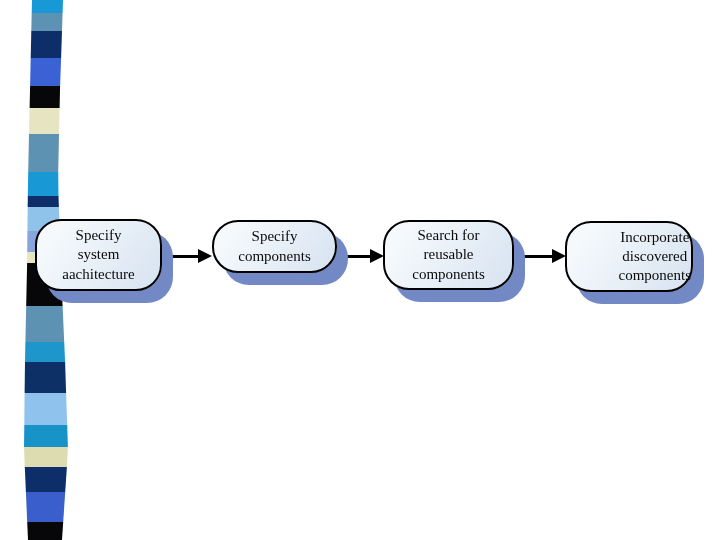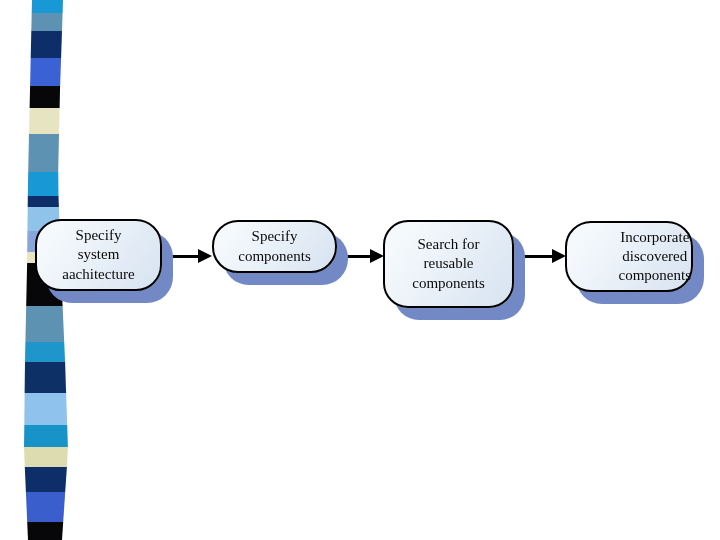--- a/index.html
+++ b/index.html
@@ -117,21 +117,21 @@
 
   <div class="pbox" style="left:212px; top:220px; width:125px; height:53px;">
     <div class="ptext">Specify
 components</div>
   </div>
 
   <div class="arrow" style="left:339px; width:31px;">
     <span class="head"></span>
   </div>
 
-  <div class="pbox" style="left:383px; top:220px; width:131px; height:88px;border-radius:25px;">
+  <div class="pbox" style="left:383px; top:220px; width:131px; height:70px;">
     <div class="ptext">Search for
 reusable
 components</div>
   </div>
 
   <div class="arrow" style="left:516px; width:36px;">
     <span class="head"></span>
   </div>
 
   <div class="pbox" style="left:565px; top:221px; width:128px; height:71px;justify-content:flex-end;">

